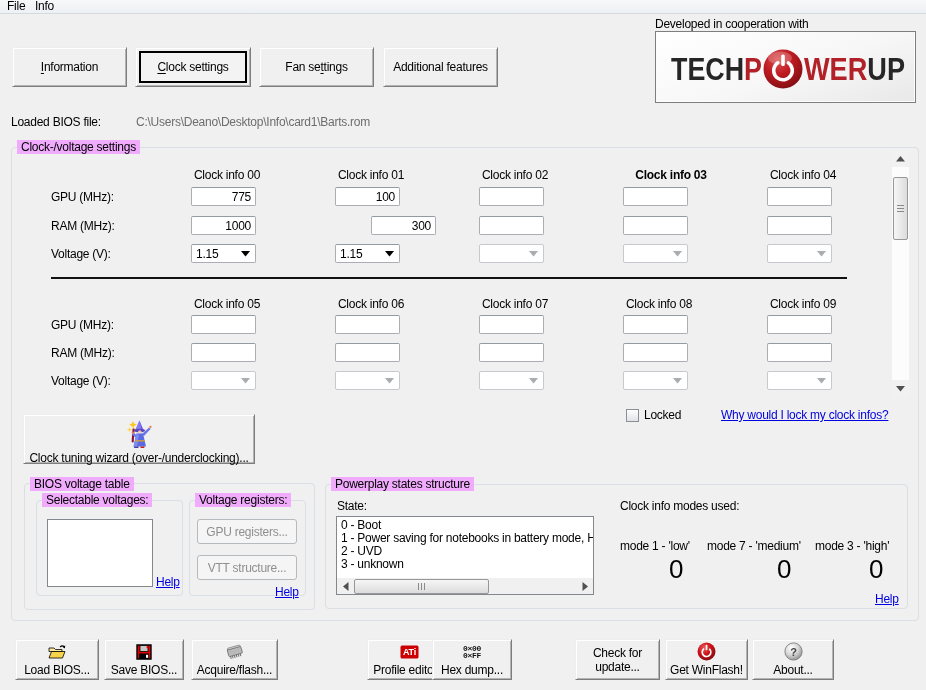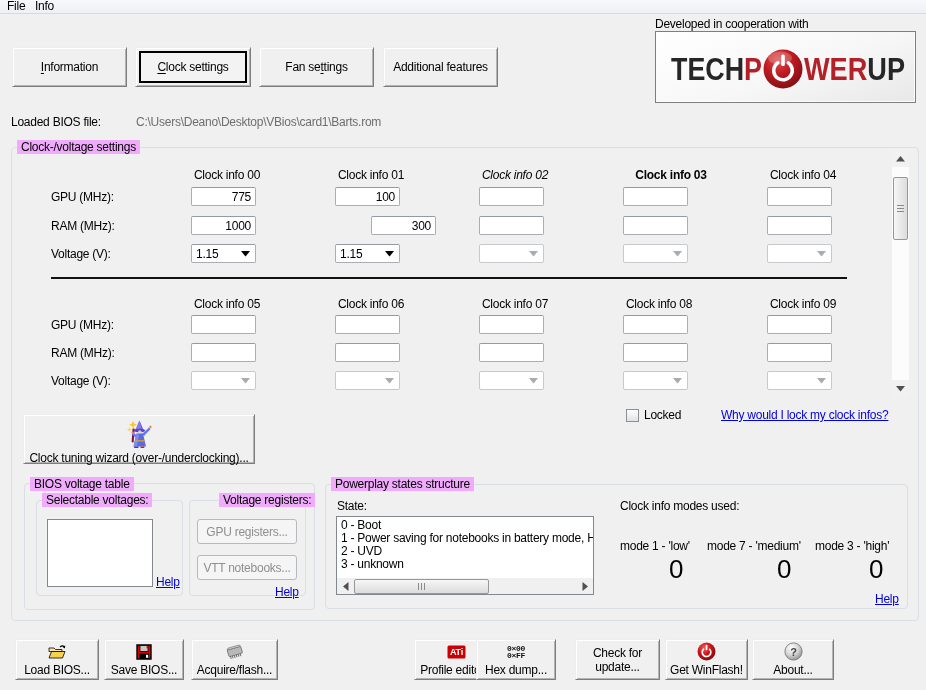--- a/index.html
+++ b/index.html
@@ -34,21 +34,21 @@
         <span><u>C</u>lock settings</span>
       </div>
     </div>
 <div class="b3" style="left:259px;top:47px;width:115px;height:40px;">
       <span>Fan se<u>t</u>tings</span>
     </div>
 <div class="b3" style="left:383px;top:47px;width:115px;height:40px;">
       <span>Additional features</span>
     </div>
 <div class="abs" style="left:11px;top:115px;">Loaded BIOS file:</div>
-<div class="abs" style="left:136px;top:115px;color:#6d6d6d;">C:\Users\Deano\Desktop\VBios\card1\Barts.rom</div>
+<div class="abs" style="left:136px;top:115px;color:#6d6d6d;">C:\Users\Deano\Desktop\Info\card1\Barts.rom</div>
 <div class="abs" style="left:655px;top:17px;">Developed in cooperation with</div>
 <div class="abs" style="left:655px;top:31px;width:261px;height:72px;background:linear-gradient(160deg,#ffffff 0%,#f7f7f7 55%,#e8e8e8 100%);border:1px solid #7e7e7e;box-shadow:inset -1px -1px 0 #fdfdfd;">
       <div class="abs" style="left:15px;top:20px;height:34px;display:flex;align-items:center;font-weight:bold;font-size:30.5px;letter-spacing:0;transform:scaleX(0.88);transform-origin:0 50%;white-space:nowrap;">
         <span style="color:#262626">TECH</span>
         <span style="color:#b22028">P</span>
       </div>
       <svg class="abs" style="left:107px;top:17px;" width="40" height="40" viewBox="0 0 40 40">
         <defs>
           <radialGradient id="rg" cx="38%" cy="28%" r="78%">
             <stop offset="0" stop-color="#dd5150"></stop>
@@ -73,21 +73,21 @@
 <div class="inp" style="left:191px;top:216px;">1000</div>
 <div class="cmb" style="left:191px;top:244px;">1.15<svg width="9" height="6" viewBox="0 0 9 6">
         <path d="M0 0h9L4.5 5.5z" fill="#000"></path>
       </svg></div>
 <div class="hdr" style="left:306px;top:168px;">Clock info 01</div>
 <div class="inp" style="left:335px;top:187px;">100</div>
 <div class="inp" style="left:335px;top:216px;margin-left:36px;">300</div>
 <div class="cmb" style="left:335px;top:244px;">1.15<svg width="9" height="6" viewBox="0 0 9 6">
         <path d="M0 0h9L4.5 5.5z" fill="#000"></path>
       </svg></div>
-<div class="hdr" style="left:450px;top:168px;font-style:italic;">Clock info 02</div>
+<div class="hdr" style="left:450px;top:168px;">Clock info 02</div>
 <div class="inp" style="left:479px;top:187px;"></div>
 <div class="inp" style="left:479px;top:216px;"></div>
 <div class="cmb" style="left:479px;top:244px;border-color:#c6c9cd;">
       <svg width="9" height="6" viewBox="0 0 9 6">
         <path d="M0 0h9L4.5 5.5z" fill="#a9adb2"></path>
       </svg>
     </div>
 <div class="hdr" style="left:606px;top:168px;font-weight:bold;">Clock info 03</div>
 <div class="inp" style="left:623px;top:187px;"></div>
 <div class="inp" style="left:623px;top:216px;"></div>
@@ -194,23 +194,23 @@
 <div class="abs" style="left:626px;top:409px;width:13px;height:13px;background:linear-gradient(180deg,#fefefe,#dfe3e7);border:1px solid #8a9095;"></div>
 <div class="abs" style="left:644px;top:408px;">Locked</div>
 <div class="lnk" style="left:721px;top:408px;">Why would I lock my clock infos?</div>
 <div class="gbx" style="left:24px;top:483px;width:291px;height:127px;"></div>
 <div class="glb" style="left:30px;top:477px;">BIOS voltage table</div>
 <div class="gbx" style="left:36px;top:500px;width:147px;height:96px;"></div>
 <div class="glb" style="left:42px;top:493px;">Selectable voltages:</div>
 <div class="abs" style="left:47px;top:519px;width:106px;height:68px;background:#fff;border:1px solid #828790;"></div>
 <div class="lnk" style="left:156px;top:575px;">Help</div>
 <div class="gbx" style="left:189px;top:500px;width:117px;height:96px;"></div>
-<div class="glb" style="left:195px;top:493px;margin-left:24px;">Voltage registers:</div>
+<div class="glb" style="left:195px;top:493px;">Voltage registers:</div>
 <div class="abs" style="left:197px;top:519px;width:100px;height:25px;background:#f5f5f5;border:1px solid #b5babf;border-radius:3px;color:#8f8f8f;display:flex;align-items:center;justify-content:center;">GPU registers...</div>
-<div class="abs" style="left:197px;top:555px;width:100px;height:25px;background:#f5f5f5;border:1px solid #b5babf;border-radius:3px;color:#8f8f8f;display:flex;align-items:center;justify-content:center;">VTT notebooks...</div>
+<div class="abs" style="left:197px;top:555px;width:100px;height:25px;background:#f5f5f5;border:1px solid #b5babf;border-radius:3px;color:#8f8f8f;display:flex;align-items:center;justify-content:center;">VTT structure...</div>
 <div class="lnk" style="left:275px;top:585px;">Help</div>
 <div class="gbx" style="left:325px;top:484px;width:583px;height:125px;"></div>
 <div class="glb" style="left:331px;top:477px;">Powerplay states structure</div>
 <div class="abs" style="left:337px;top:499px;">State:</div>
 <div class="abs" style="left:336px;top:516px;width:258px;height:79px;background:#fff;border:1px solid #828790;overflow:hidden;">
       <div class="abs" style="left:4px;top:1px;white-space:nowrap;">0 - Boot</div>
       <div class="abs" style="left:4px;top:14px;white-space:nowrap;">1 - Power saving for notebooks in battery mode, High perf</div>
       <div class="abs" style="left:4px;top:27px;white-space:nowrap;">2 - UVD</div>
       <div class="abs" style="left:4px;top:40px;white-space:nowrap;">3 - unknown</div>
       <div class="abs" style="left:0;top:61px;width:256px;height:17px;background:#f0f0f0;">
@@ -274,30 +274,30 @@
               <line x1="8.5" y1="11" x2="8.5" y2="13.6"></line>
               <line x1="10.5" y1="11" x2="10.5" y2="13.6"></line>
               <line x1="12.5" y1="11" x2="12.5" y2="13.6"></line>
               <line x1="14.5" y1="11" x2="14.5" y2="13.6"></line>
             </g>
           </g>
         </svg>
       </div>
       <div class="abs" style="left:0;top:23px;width:100%;text-align:center;white-space:nowrap;">Acquire/flash...</div>
     </div>
-<div class="b3" style="left:367px;top:639px;width:85px;height:41px;margin-left:47px;">
+<div class="b3" style="left:367px;top:639px;width:85px;height:41px;">
       <div class="abs" style="left:0;top:3px;width:100%;height:17px;display:flex;align-items:center;justify-content:center;">
         <svg width="19" height="14" viewBox="0 0 19 14">
           <rect x="0.5" y="0.5" width="18" height="13" rx="1.5" fill="#cc0000"></rect>
           <text x="9.5" y="10" text-anchor="middle" font-family="Liberation Sans" font-size="9" font-weight="bold" fill="#fff">ATi</text>
         </svg>
       </div>
       <div class="abs" style="left:0;top:23px;width:100%;text-align:center;white-space:nowrap;">Profile editor...</div>
     </div>
-<div class="b3" style="left:476px;top:639px;width:80px;height:41px;">
+<div class="b3" style="left:432px;top:639px;width:80px;height:41px;">
       <div class="abs" style="left:0;top:3px;width:100%;height:17px;display:flex;align-items:center;justify-content:center;">
         <div style="font-family:'Liberation Mono',monospace;font-size:8px;font-weight:bold;line-height:7px;color:#111;">0×00<br>0×FF</div>
       </div>
       <div class="abs" style="left:0;top:23px;width:100%;text-align:center;white-space:nowrap;">Hex dump...</div>
     </div>
 <div class="b3" style="left:575px;top:639px;width:85px;height:41px;">
       <span>Check for<br>update...</span>
     </div>
 <div class="b3" style="left:665px;top:639px;width:83px;height:41px;">
       <div class="abs" style="left:0;top:3px;width:100%;height:17px;display:flex;align-items:center;justify-content:center;">

